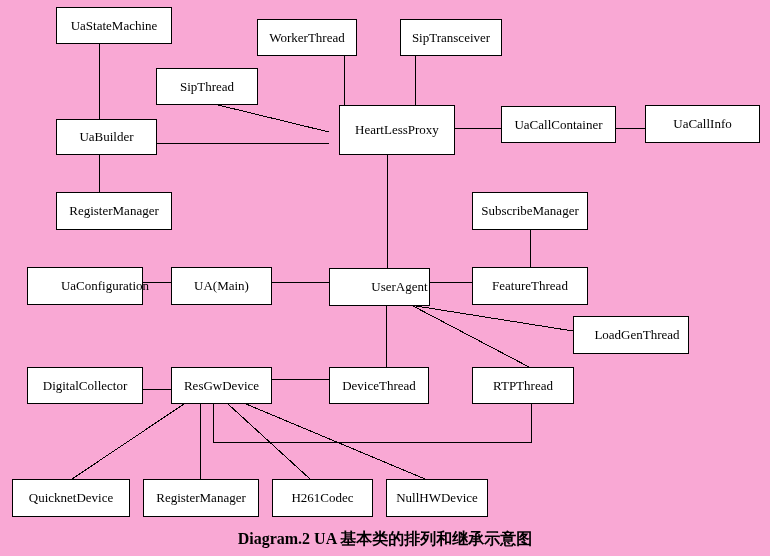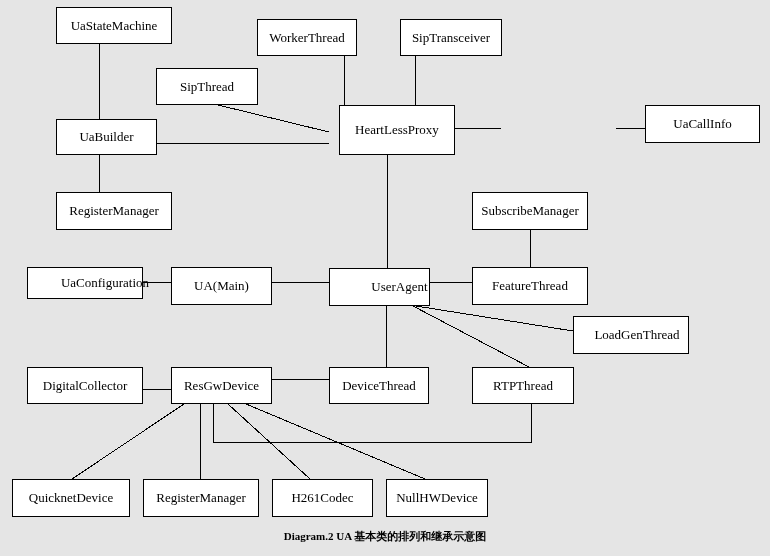--- a/index.html
+++ b/index.html
@@ -1,20 +1,20 @@
 <!DOCTYPE html>
 <html><head>
 <meta charset="utf-8">
 <style>
   html, body { margin: 0; padding: 0; background: #ffffff; }
   #canvas {
     position: relative;
     width: 770px;
     height: 556px;
-    background: #e5e5e5;
+    background: #f9a8d4;
     font-family: "Liberation Serif", "DejaVu Serif", serif;
     overflow: hidden;
   }
   svg.edges {
     position: absolute;
     left: 0; top: 0;
     width: 770px; height: 556px;
   }
   svg.edges line, svg.edges polyline {
     stroke: #000000;
@@ -37,39 +37,39 @@
   #n-uaStateMachine  { left: 56px;  top: 7px;   width: 116px; height: 37px; }
   #n-workerThread    { left: 257px; top: 19px;  width: 100px; height: 37px; }
   #n-sipTransceiver  { left: 400px; top: 19px;  width: 102px; height: 37px; }
   #n-sipThread       { left: 156px; top: 68px;  width: 102px; height: 37px; }
   #n-heartLessProxy  { left: 339px; top: 105px; width: 116px; height: 50px; }
   #n-uaCallContainer { left: 501px; top: 106px; width: 115px; height: 37px; }
   #n-uaCallInfo      { left: 645px; top: 105px; width: 115px; height: 38px; }
   #n-uaBuilder       { left: 56px;  top: 119px; width: 101px; height: 36px; }
   #n-registerManager { left: 56px;  top: 192px; width: 116px; height: 38px; }
   #n-subscribeManager{ left: 472px; top: 192px; width: 116px; height: 38px; }
-  #n-uaConfiguration { left: 27px;  top: 267px; width: 116px; height: 32px; padding-left: 40px; }
+  #n-uaConfiguration { left: 27px;  top: 267px; width: 116px; height: 38px; padding-left: 40px; }
   #n-uaMain          { left: 171px; top: 267px; width: 101px; height: 38px; }
   #n-userAgent       { left: 329px; top: 268px; width: 101px; height: 38px; padding-left: 40px; }
   #n-featureThread   { left: 472px; top: 267px; width: 116px; height: 38px; }
   #n-loadGenThread   { left: 573px; top: 316px; width: 116px; height: 38px; padding-left: 12px; }
   #n-digitalCollector{ left: 27px;  top: 367px; width: 116px; height: 37px; }
   #n-resGwDevice     { left: 171px; top: 367px; width: 101px; height: 37px; }
   #n-deviceThread    { left: 329px; top: 367px; width: 100px; height: 37px; }
   #n-rtpThread       { left: 472px; top: 367px; width: 102px; height: 37px; }
   #n-quicknetDevice  { left: 12px;  top: 479px; width: 118px; height: 38px; }
   #n-soundcardDevice { left: 143px; top: 479px; width: 116px; height: 38px; }
   #n-h261Codec       { left: 272px; top: 479px; width: 101px; height: 38px; }
   #n-nullHWDevice    { left: 386px; top: 479px; width: 102px; height: 38px; }
   .caption {
     position: absolute;
     left: 0; top: 529px;
     width: 100%;
     text-align: center;
-    font-size: 11px;
+    font-size: 16px;
     font-weight: bold;
     color: #000000;
   }
 </style>
 </head>
 <body>
 
 <div id="canvas">
 
   <svg class="edges" viewBox="0 0 770 556" shape-rendering="crispEdges">
@@ -96,20 +96,21 @@
     <line x1="200" y1="404" x2="200" y2="479"></line>
     <line x1="228" y1="404" x2="310" y2="479"></line>
     <line x1="246" y1="404" x2="425" y2="479"></line>
   </svg>
 
   <div class="node" id="n-uaStateMachine">UaStateMachine</div>
   <div class="node" id="n-workerThread">WorkerThread</div>
   <div class="node" id="n-sipTransceiver">SipTransceiver</div>
   <div class="node" id="n-sipThread">SipThread</div>
   <div class="node" id="n-heartLessProxy">HeartLessProxy</div>
+  <div class="node" id="n-uaCallContainer">UaCallContainer</div>
   <div class="node" id="n-uaCallInfo">UaCallInfo</div>
   <div class="node" id="n-uaBuilder">UaBuilder</div>
   <div class="node" id="n-registerManager">RegisterManager</div>
   <div class="node" id="n-subscribeManager">SubscribeManager</div>
   <div class="node" id="n-uaConfiguration">UaConfiguration</div>
   <div class="node" id="n-uaMain">UA(Main)</div>
   <div class="node" id="n-userAgent">UserAgent</div>
   <div class="node" id="n-featureThread">FeatureThread</div>
   <div class="node" id="n-loadGenThread">LoadGenThread</div>
   <div class="node" id="n-digitalCollector">DigitalCollector</div>

